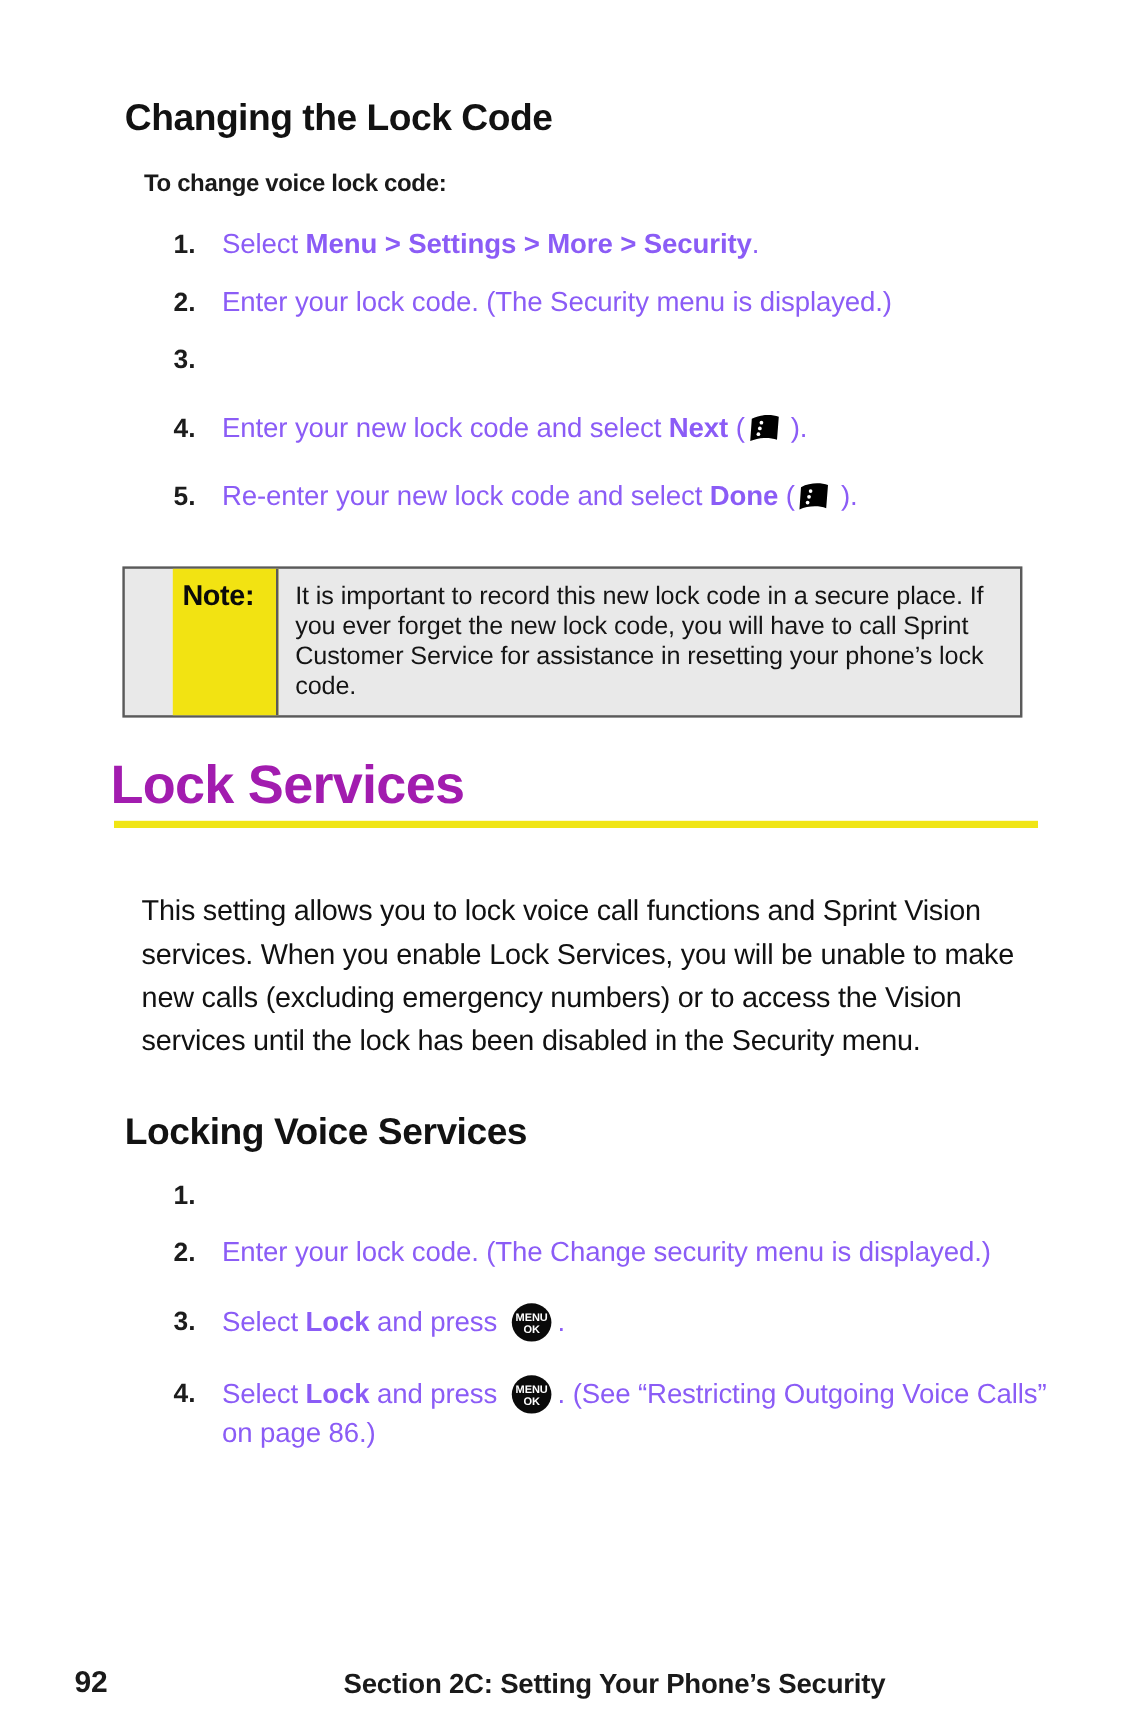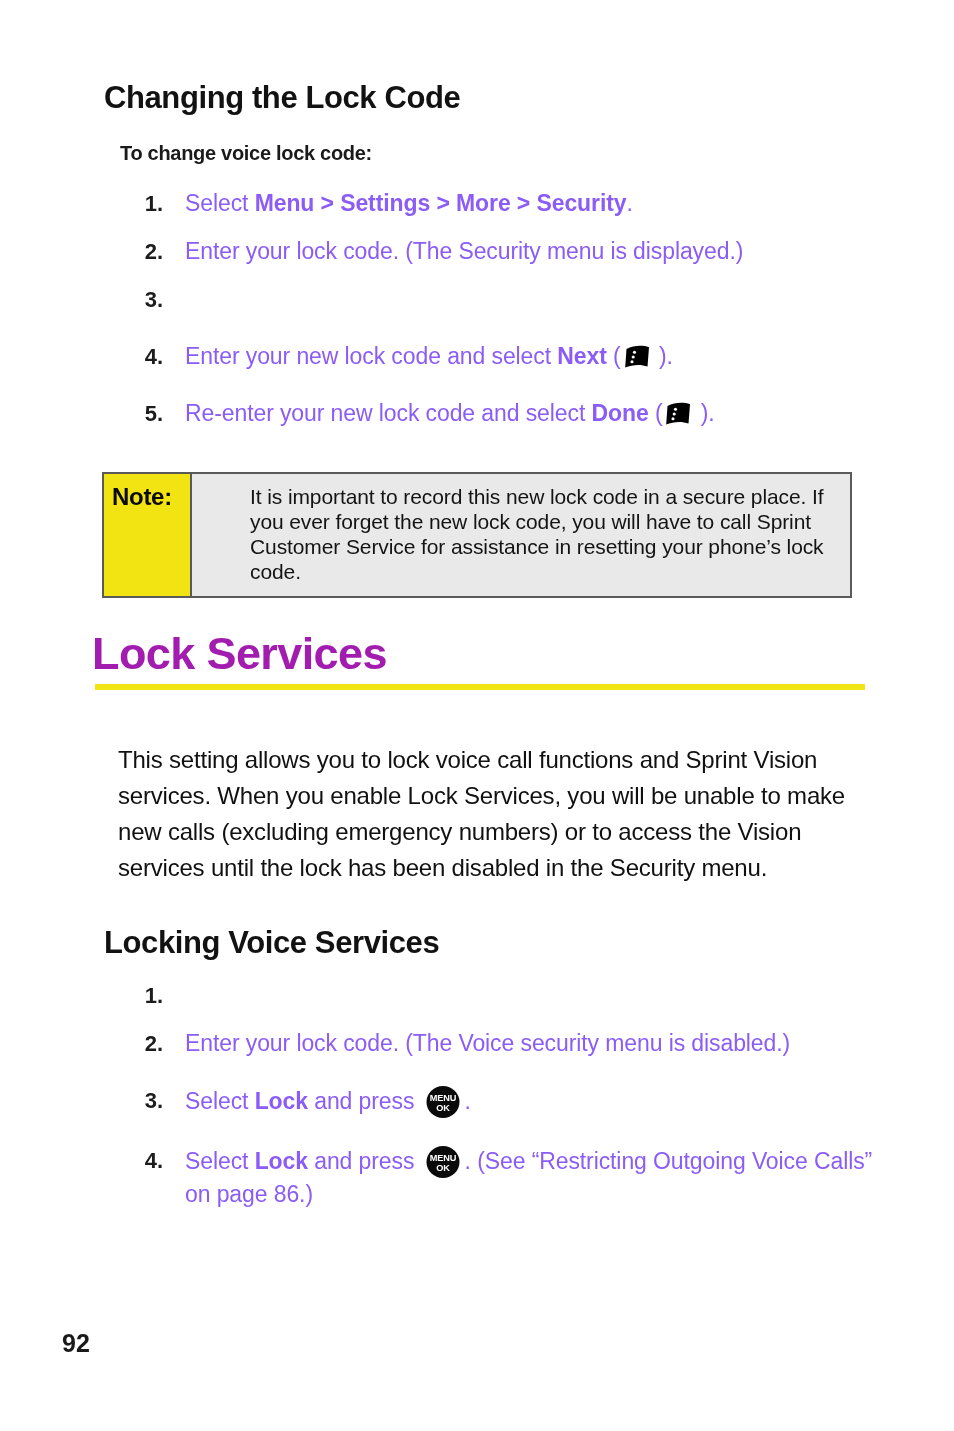--- a/index.html
+++ b/index.html
@@ -130,54 +130,54 @@
     align-items: stretch;
     box-sizing: border-box;
   }
   .note-label-cell {
     background: #f2e312;
     border-right: 2px solid #5a5a5a;
     width: 88px;
     flex: 0 0 88px;
     padding: 9px 0 9px 8px;
     box-sizing: border-box;
+    margin-left: 40px;
   }
   .note-label {
     font-weight: bold;
     font-size: 24px;
     color: #0a0a0a;
     letter-spacing: -0.3px;
   }
   .note-body {
     flex: 1 1 auto;
     padding: 10px 12px 12px 14px;
     font-size: 21px;
     line-height: 25px;
     color: #141414;
     letter-spacing: -0.1px;
-    margin-left: 44px;
   }
 
   
   .body-para {
     position: absolute;
     left: 118px;
     top: 742px;
     width: 752px;
     font-size: 24px;
     line-height: 36px;
     color: #111111;
     letter-spacing: -0.2px;
   }
 
   
   .footer {
     position: absolute;
     left: 0;
-    top: 1329px;
+    top: 1388px;
     width: 853px;
     height: 40px;
   }
   .footer-page {
     position: absolute;
     left: 62px;
     top: 0;
     font-weight: bold;
     font-size: 25px;
     color: #1a1a1a;
@@ -250,21 +250,21 @@
   <div class="body-para">This setting allows you to lock voice call functions and Sprint Vision services. When you enable Lock Services, you will be unable to make new calls (excluding emergency numbers) or to access the Vision services until the lock has been disabled in the Security menu.</div>
 
   <div class="h2" id="heading-locking-voice-services">Locking Voice Services</div>
 
   <div class="steps" id="steps-locking-voice">
       <div class="step">
         <div class="step-num">1.</div>
       </div>
       <div class="step tall">
         <div class="step-num">2.</div>
-        <div class="step-text"><span>Enter your lock code. (The Voice security menu is disabled.)</span></div>
+        <div class="step-text"><span>Enter your lock code. (The Change security menu is displayed.)</span></div>
       </div>
       <div class="step tall">
         <div class="step-num">3.</div>
         <div class="step-text"><span>Select </span><b>Lock</b><span> and press </span><span class="icon-menuok"><svg viewBox="0 0 40 34" width="40" height="34" xmlns="http://www.w3.org/2000/svg">
               <ellipse cx="20" cy="17" rx="16.5" ry="16" fill="#0a0a0a"></ellipse>
               <text x="20" y="16" fill="#ffffff" font-family="Liberation Sans, sans-serif" font-size="9.2" font-weight="bold" text-anchor="middle">MENU</text>
               <text x="20" y="26" fill="#ffffff" font-family="Liberation Sans, sans-serif" font-size="9.2" font-weight="bold" text-anchor="middle">OK</text>
             </svg></span><span>.</span></div>
       </div>
       <div class="step">
@@ -272,15 +272,16 @@
         <div class="step-text"><span>Select </span><b>Lock</b><span> and press </span><span class="icon-menuok"><svg viewBox="0 0 40 34" width="40" height="34" xmlns="http://www.w3.org/2000/svg">
               <ellipse cx="20" cy="17" rx="16.5" ry="16" fill="#0a0a0a"></ellipse>
               <text x="20" y="16" fill="#ffffff" font-family="Liberation Sans, sans-serif" font-size="9.2" font-weight="bold" text-anchor="middle">MENU</text>
               <text x="20" y="26" fill="#ffffff" font-family="Liberation Sans, sans-serif" font-size="9.2" font-weight="bold" text-anchor="middle">OK</text>
             </svg></span><span>. (See “Restricting Outgoing Voice Calls” on page 86.)</span></div>
       </div>
     </div>
 
   <div class="footer">
     <div class="footer-page">92</div>
+    <div class="footer-section">Section 2C: Setting Your Phone’s Security</div>
   </div>
 
 </div>
 
 </body></html>

